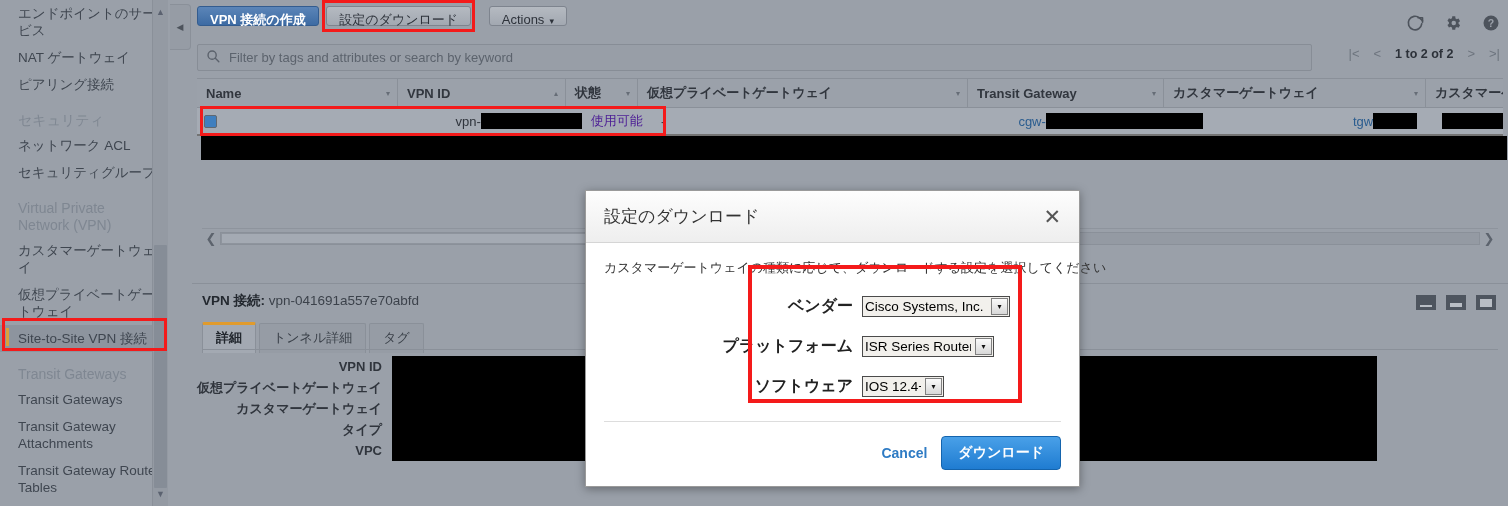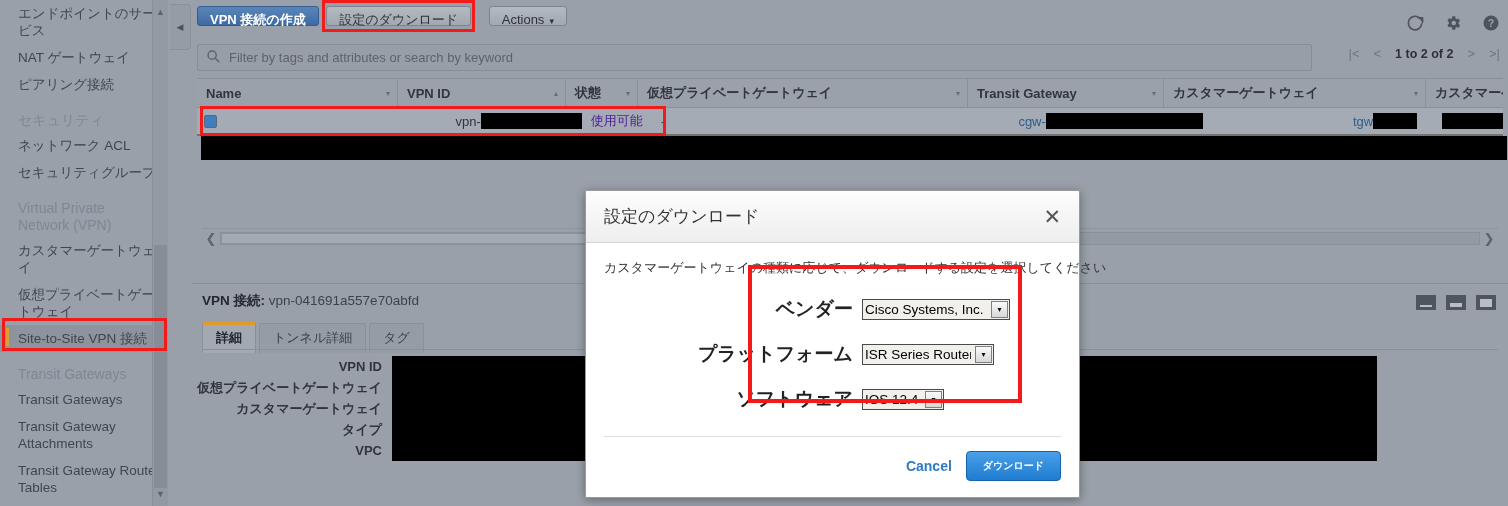--- a/index.html
+++ b/index.html
@@ -483,21 +483,21 @@
   .frow {
     display: flex;
     align-items: center;
     margin-bottom: 19px;
   }
   .frow:last-child { margin-bottom: 2px; }
   .flabel {
     width: 258px;
     text-align: right;
     padding-right: 9px;
-    font-size: 19px;
+    font-size: 16px;
     font-weight: bold;
     color: #222;
     box-sizing: border-box;
     white-space: nowrap;
   }
   .fselect {
     font-family: "Liberation Sans", sans-serif;
     font-size: 13.5px;
     color: #000;
     background: #f2f0ec;
@@ -545,21 +545,21 @@
   #modal-cancel {
     color: #2e7bc4;
     font-size: 14px;
     font-weight: bold;
     cursor: pointer;
   }
   #modal-download {
     background: linear-gradient(#49a0e8, #1f7cd1);
     border: 1px solid #1464ad;
     color: #fff;
-    font-size: 10px;
+    font-size: 14px;
     font-weight: bold;
     padding: 7px 16px;
     border-radius: 4px;
     cursor: pointer;
   }
 </style>
 </head>
 <body>
 
 <div id="app">

